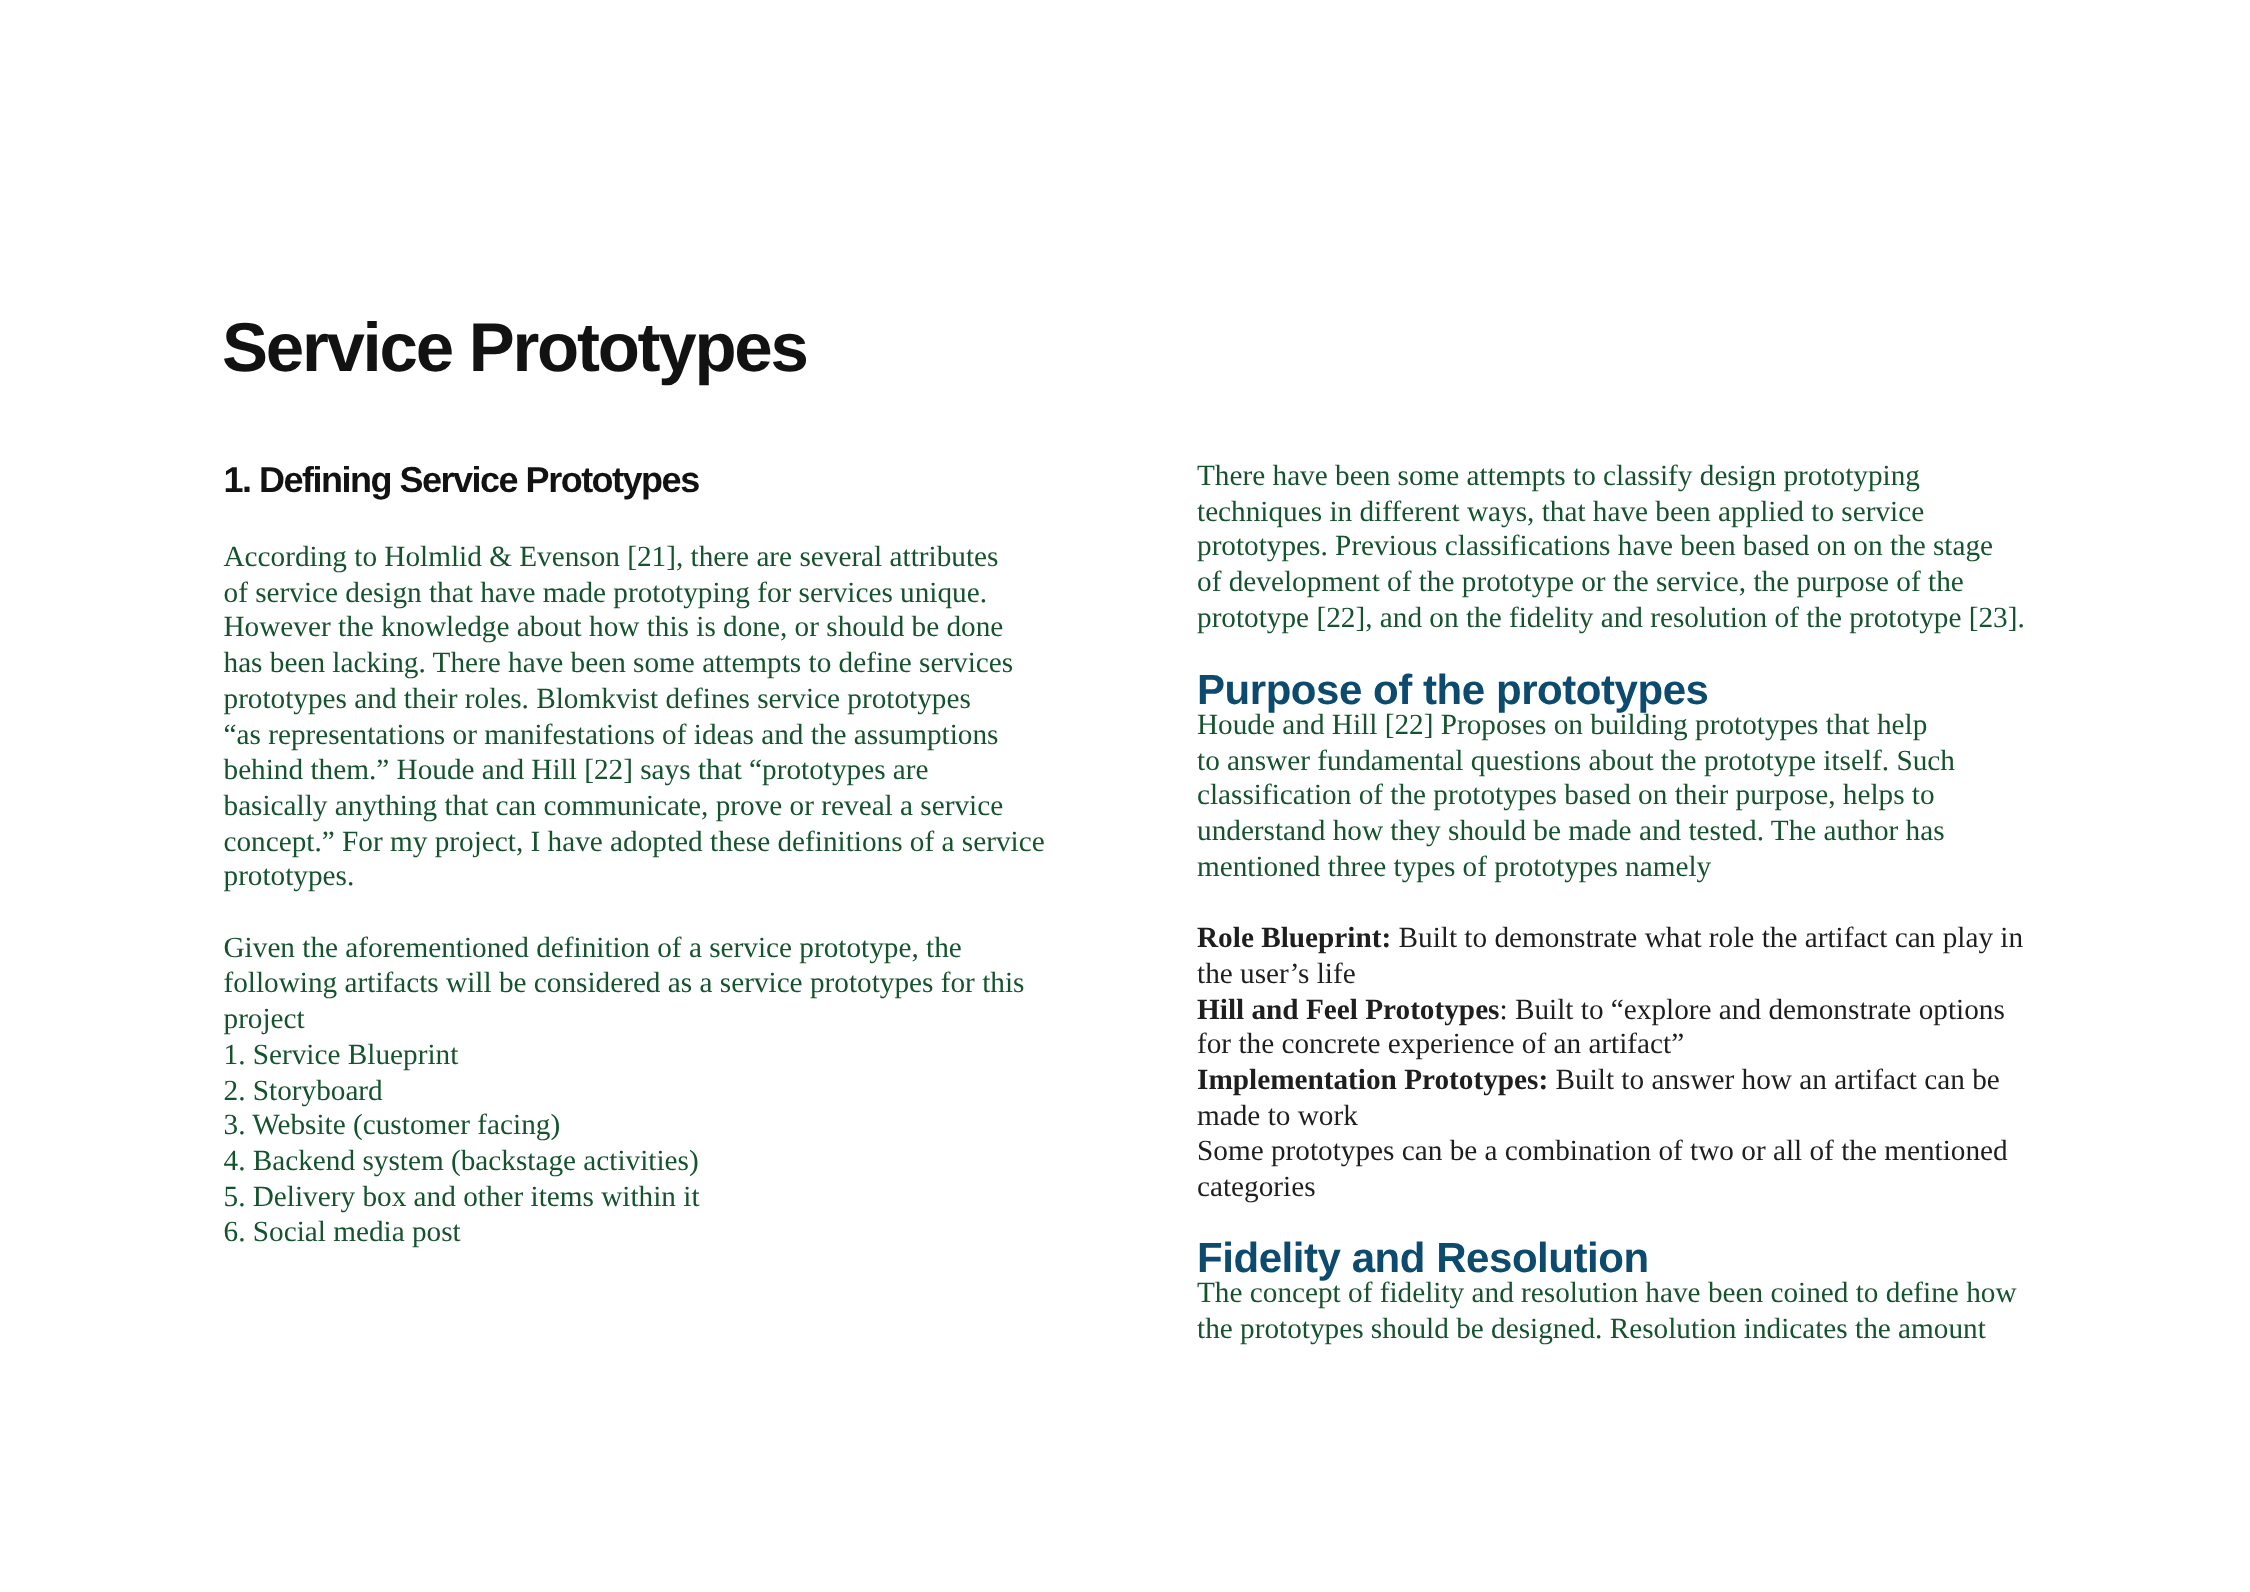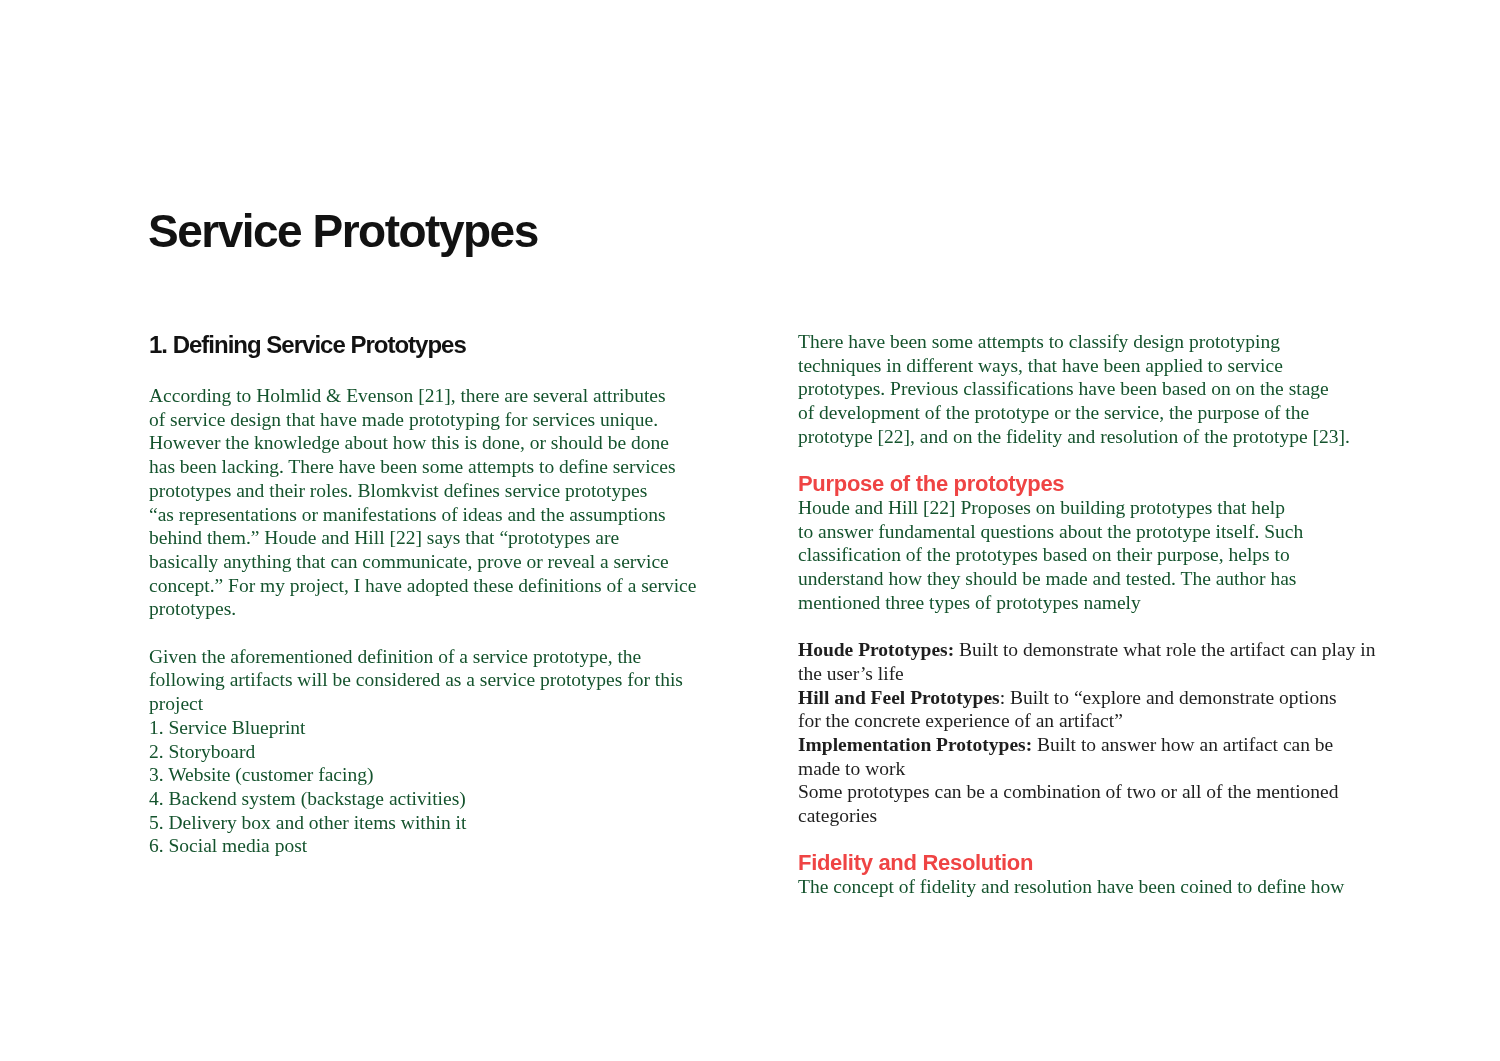--- a/index.html
+++ b/index.html
@@ -24,21 +24,20 @@
     font-family: "Liberation Sans", sans-serif;
     font-weight: 800;
     font-size: 46px;
     line-height: 1.15;
     letter-spacing: -1.5px;
     color: #121212;
   }
   .col {
     position: absolute;
     top: 306px;
-    margin-top: 24px;
   }
   .col-left  { left: 149px; width: 645px; }
   .col-right { left: 798px; width: 698px; }
   .section-heading {
     margin: 0 0 24px 0;
     font-family: "Liberation Sans", sans-serif;
     font-weight: 800;
     font-size: 24px;
     line-height: 30px;
     letter-spacing: -1px;
@@ -48,24 +47,24 @@
     margin: 0;
     white-space: pre-line;
     font-size: 19.5px;
     line-height: 23.7px;
     color: #14532d;
   }
   .subhead {
     margin: 0;
     font-family: "Liberation Sans", sans-serif;
     font-weight: 800;
-    font-size: 22px;
+    font-size: 28px;
     line-height: 23.7px;
     letter-spacing: -0.3px;
-    color: #ef4444;
+    color: #0c4a6e;
   }
   .gap { margin-top: 23.7px; }
   .tline {
     font-size: 19.5px;
     line-height: 23.7px;
     color: #1e1e1e;
   }
   .tline b { font-weight: bold; }
   .page-number {
     position: absolute;
@@ -115,21 +114,21 @@
 prototype [22], and on the fidelity and resolution of the prototype [23].</div>
 
     <h3 class="subhead gap">Purpose of the prototypes</h3>
     <div class="lines">Houde and Hill [22] Proposes on building prototypes that help
 to answer fundamental questions about the prototype itself. Such
 classification of the prototypes based on their purpose, helps to
 understand how they should be made and tested. The author has
 mentioned three types of prototypes namely</div>
 
     <div class="gap">
-      <div class="tline"><b>Houde Prototypes:</b><span> Built to demonstrate what role the artifact can play in</span></div>
+      <div class="tline"><b>Role Blueprint:</b><span> Built to demonstrate what role the artifact can play in</span></div>
       <div class="tline"><b></b><span>the user’s life</span></div>
       <div class="tline"><b>Hill and Feel Prototypes</b><span>: Built to “explore and demonstrate options</span></div>
       <div class="tline"><b></b><span>for the concrete experience of an artifact”</span></div>
       <div class="tline"><b>Implementation Prototypes:</b><span> Built to answer how an artifact can be</span></div>
       <div class="tline"><b></b><span>made to work</span></div>
       <div class="tline"><b></b><span>Some prototypes can be a combination of two or all of the mentioned</span></div>
       <div class="tline"><b></b><span>categories</span></div>
     </div>
 
     <h3 class="subhead gap">Fidelity and Resolution</h3>

